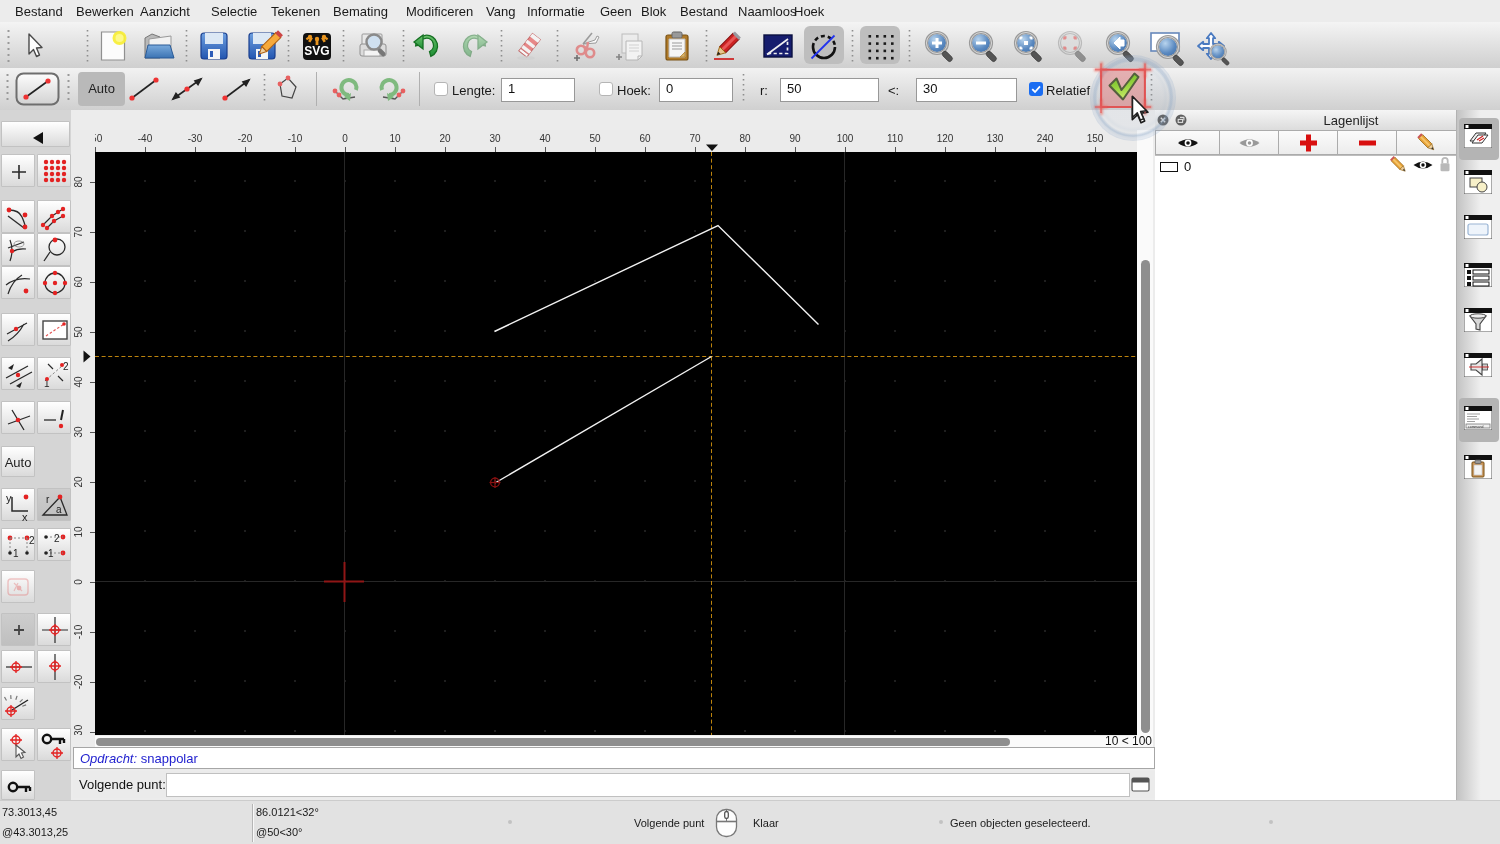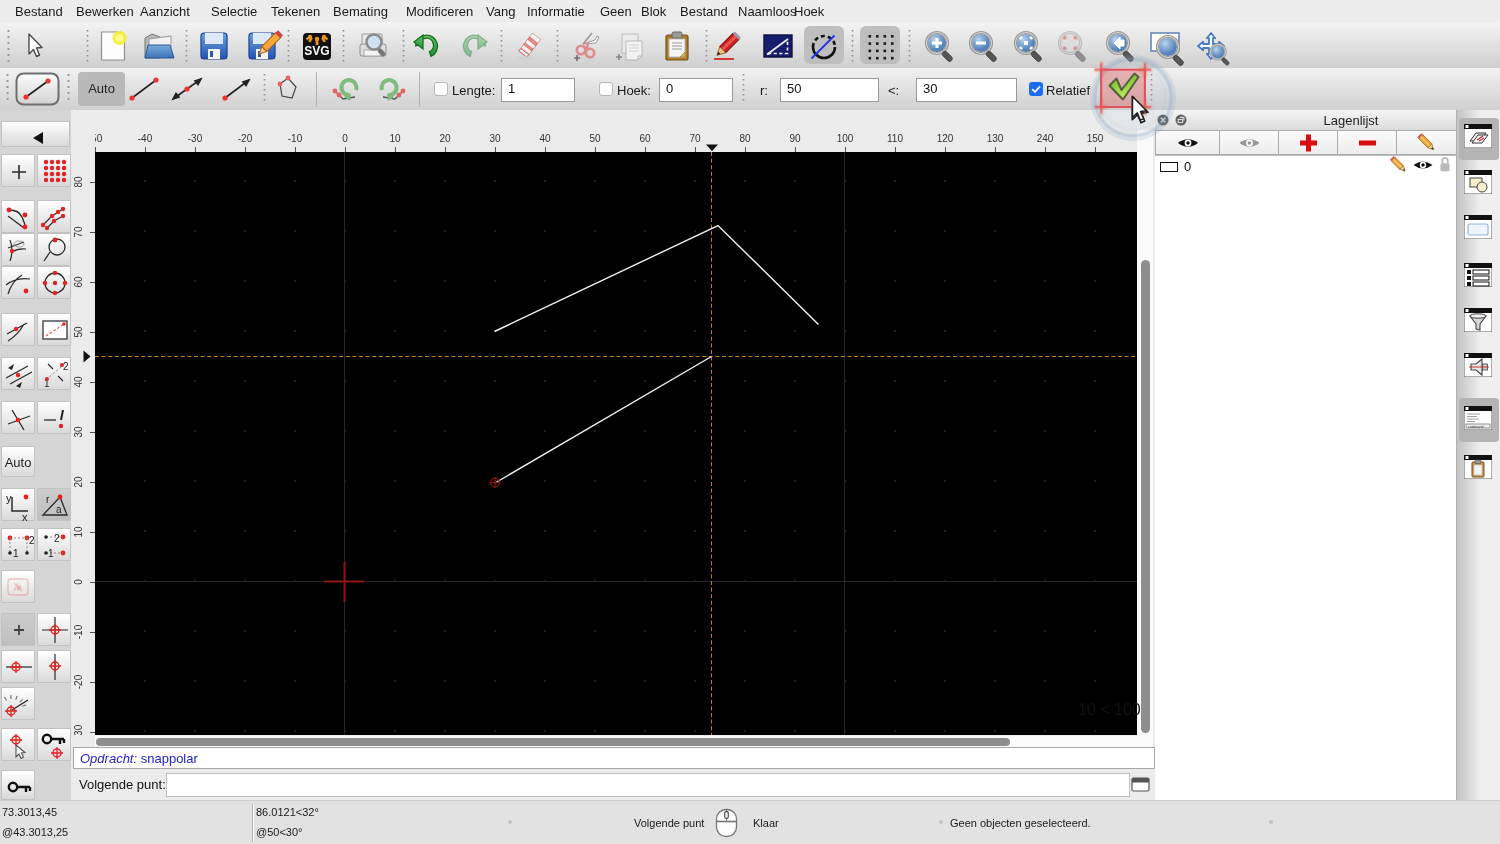--- a/index.html
+++ b/index.html
@@ -912,21 +912,21 @@
     </svg>
   </div>
   <div id="hsb" class="abs"></div>
   <div id="hsbthumb" class="abs"></div>
   <div id="vsb" class="abs"></div>
   <div id="vsbthumb" class="abs"></div>
   <svg width="1084" height="690" style="position:absolute;left:0;top:0;pointer-events:none" id="mk">
 <path d="M635 34.5 L647 34.5 L641 41 Z" fill="#111"></path>
 <path d="M12.5 240.5 L19.5 246.5 L12.5 252.5 Z" fill="#111"></path>
 </svg>
-<div style="position:absolute;left:1007px;top:591px;width:74px;height:14px;font-size:16px;color:#111;">10 &lt; 100</div>
+<div style="position:absolute;left:1007px;top:624px;width:74px;height:14px;font-size:12px;color:#111;text-align:right">10 &lt; 100</div>
   <div id="cmd1" class="abs">
       <span style="position:absolute;left:6px;top:3px;color:#2222cf"><i>Opdracht:</i> snappolar</span>
     </div>
   <div id="cmd2" class="abs">
       <span style="position:absolute;left:6px;top:6px;color:#111">Volgende punt:</span>
       <div id="cmdinput" class="abs"></div>
       <svg width="20" height="16" style="position:absolute;left:1058px;top:6px">
         <rect x="1" y="1" width="17" height="13" rx="1.5" fill="#fff" stroke="#555" stroke-width="1.2"></rect>
         <rect x="1" y="1" width="17" height="4.5" fill="#555"></rect>
       </svg>

